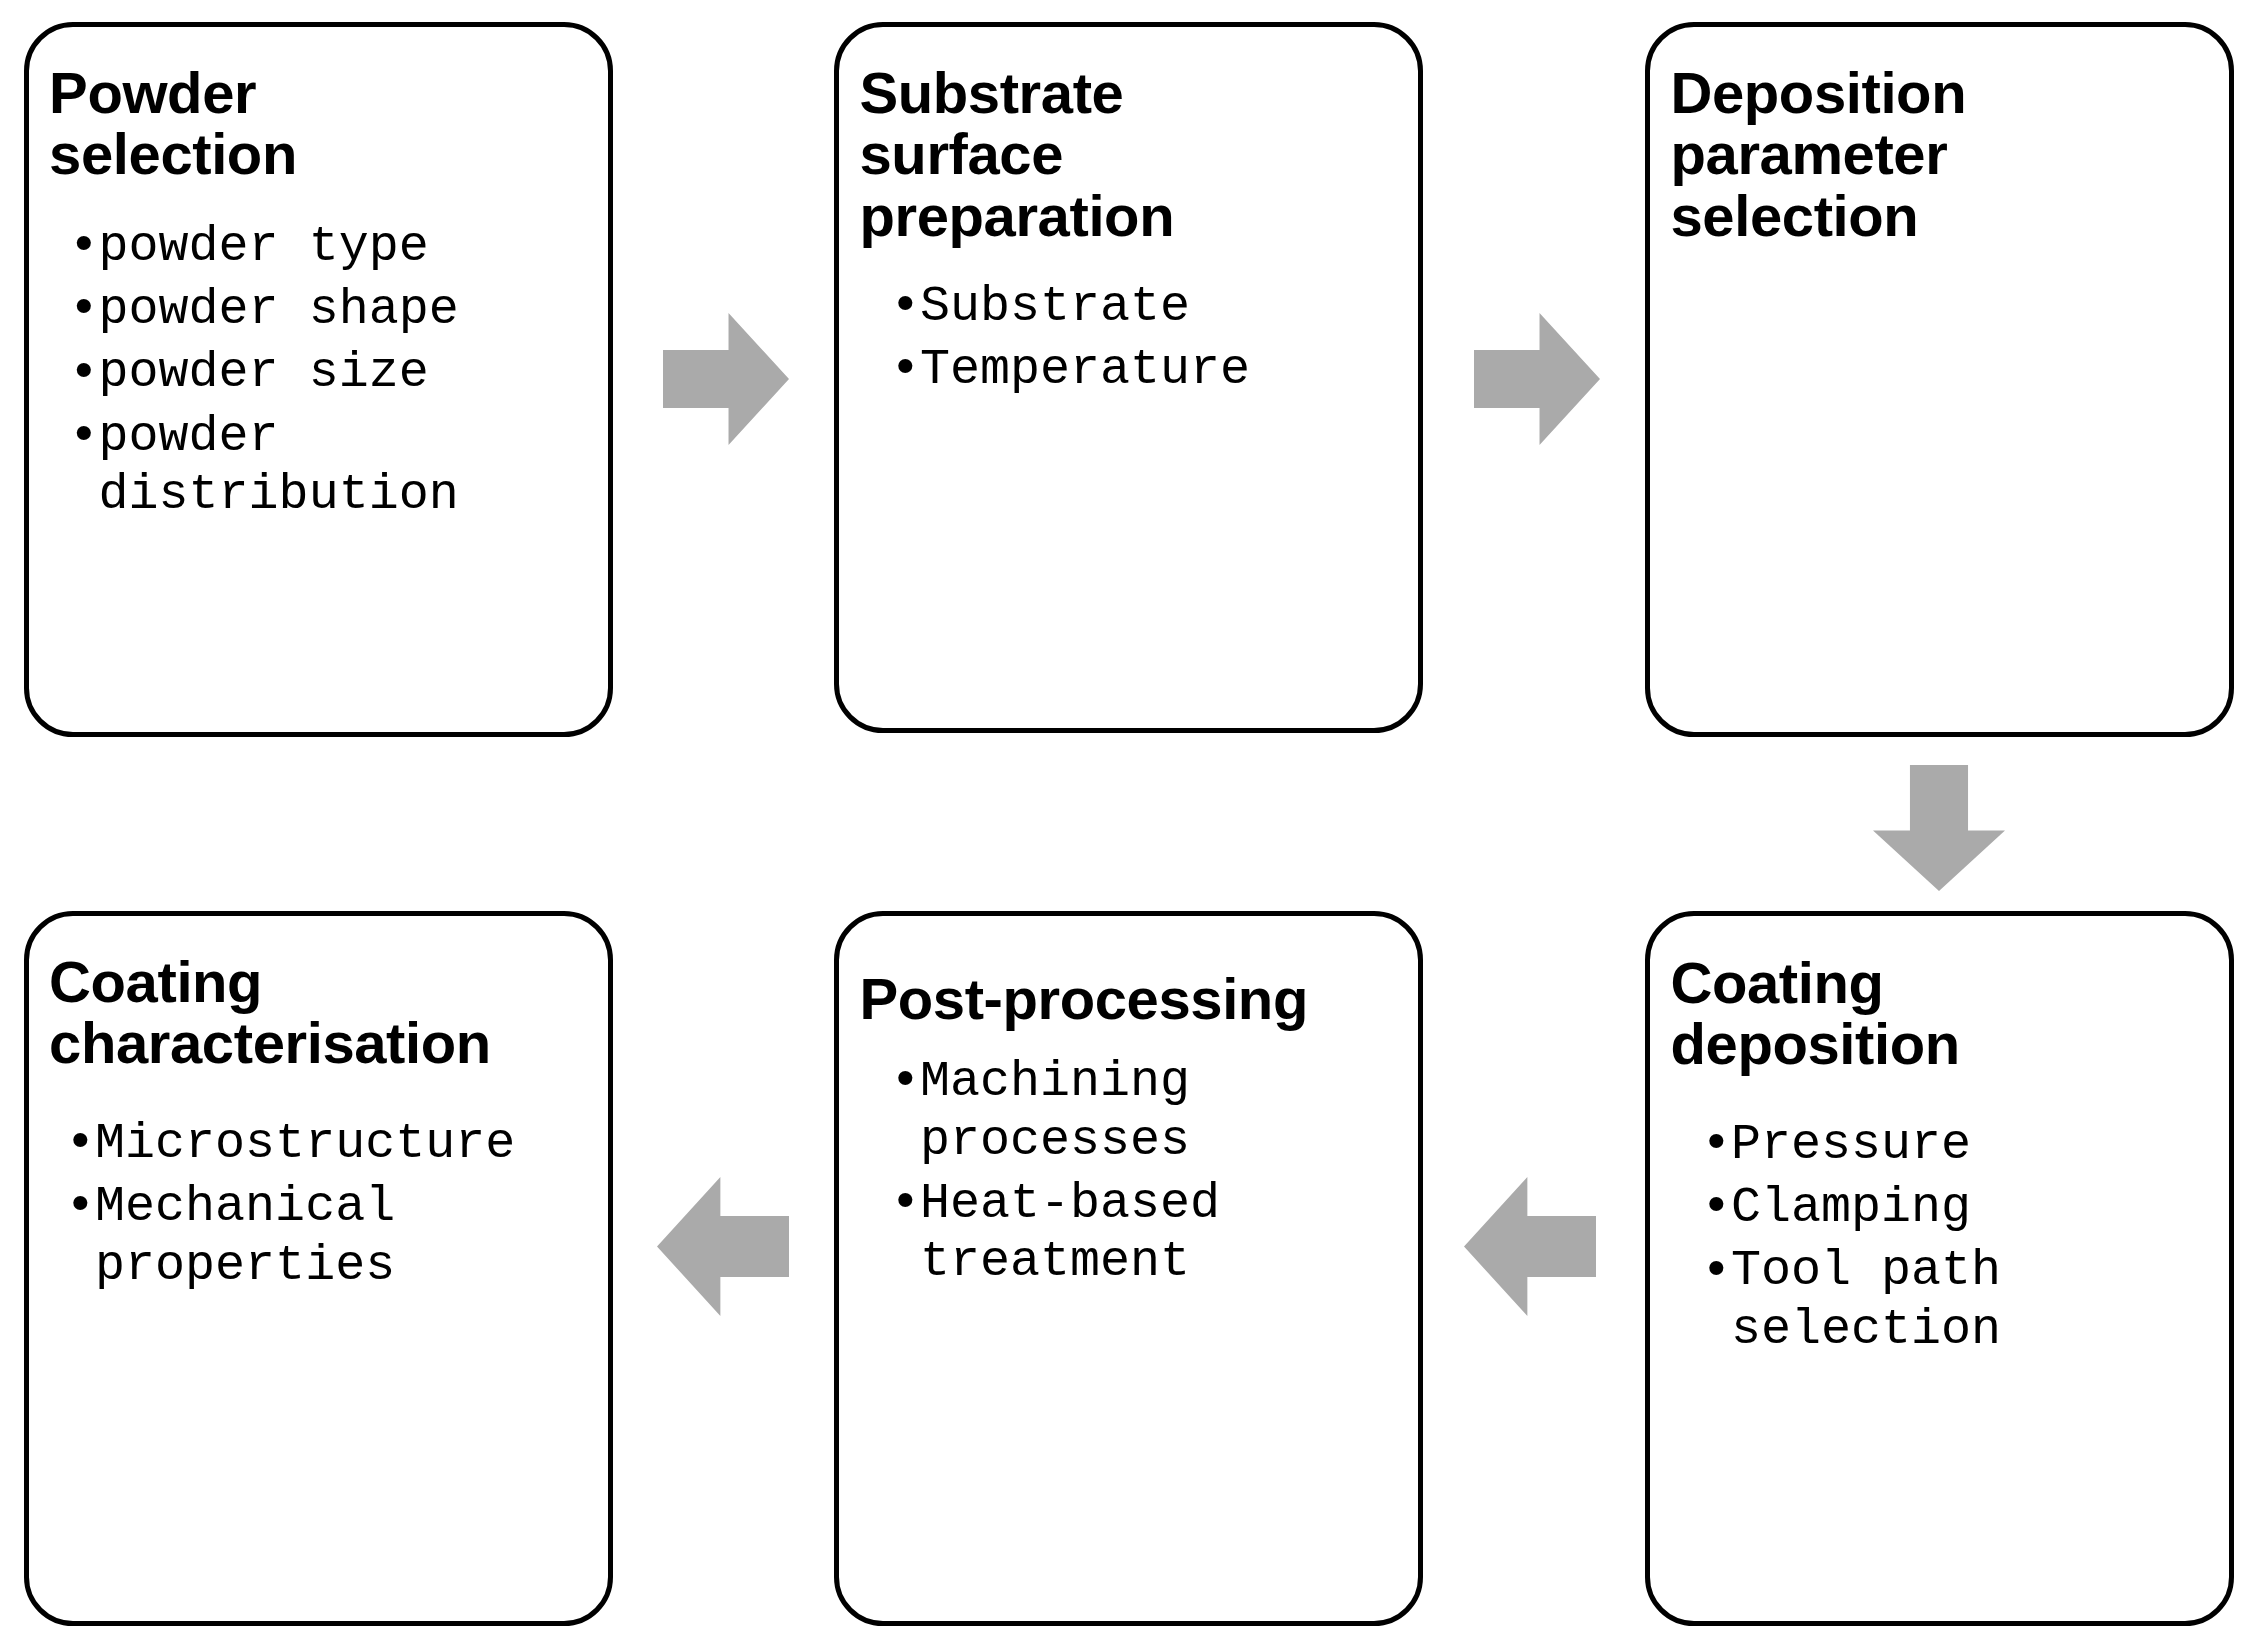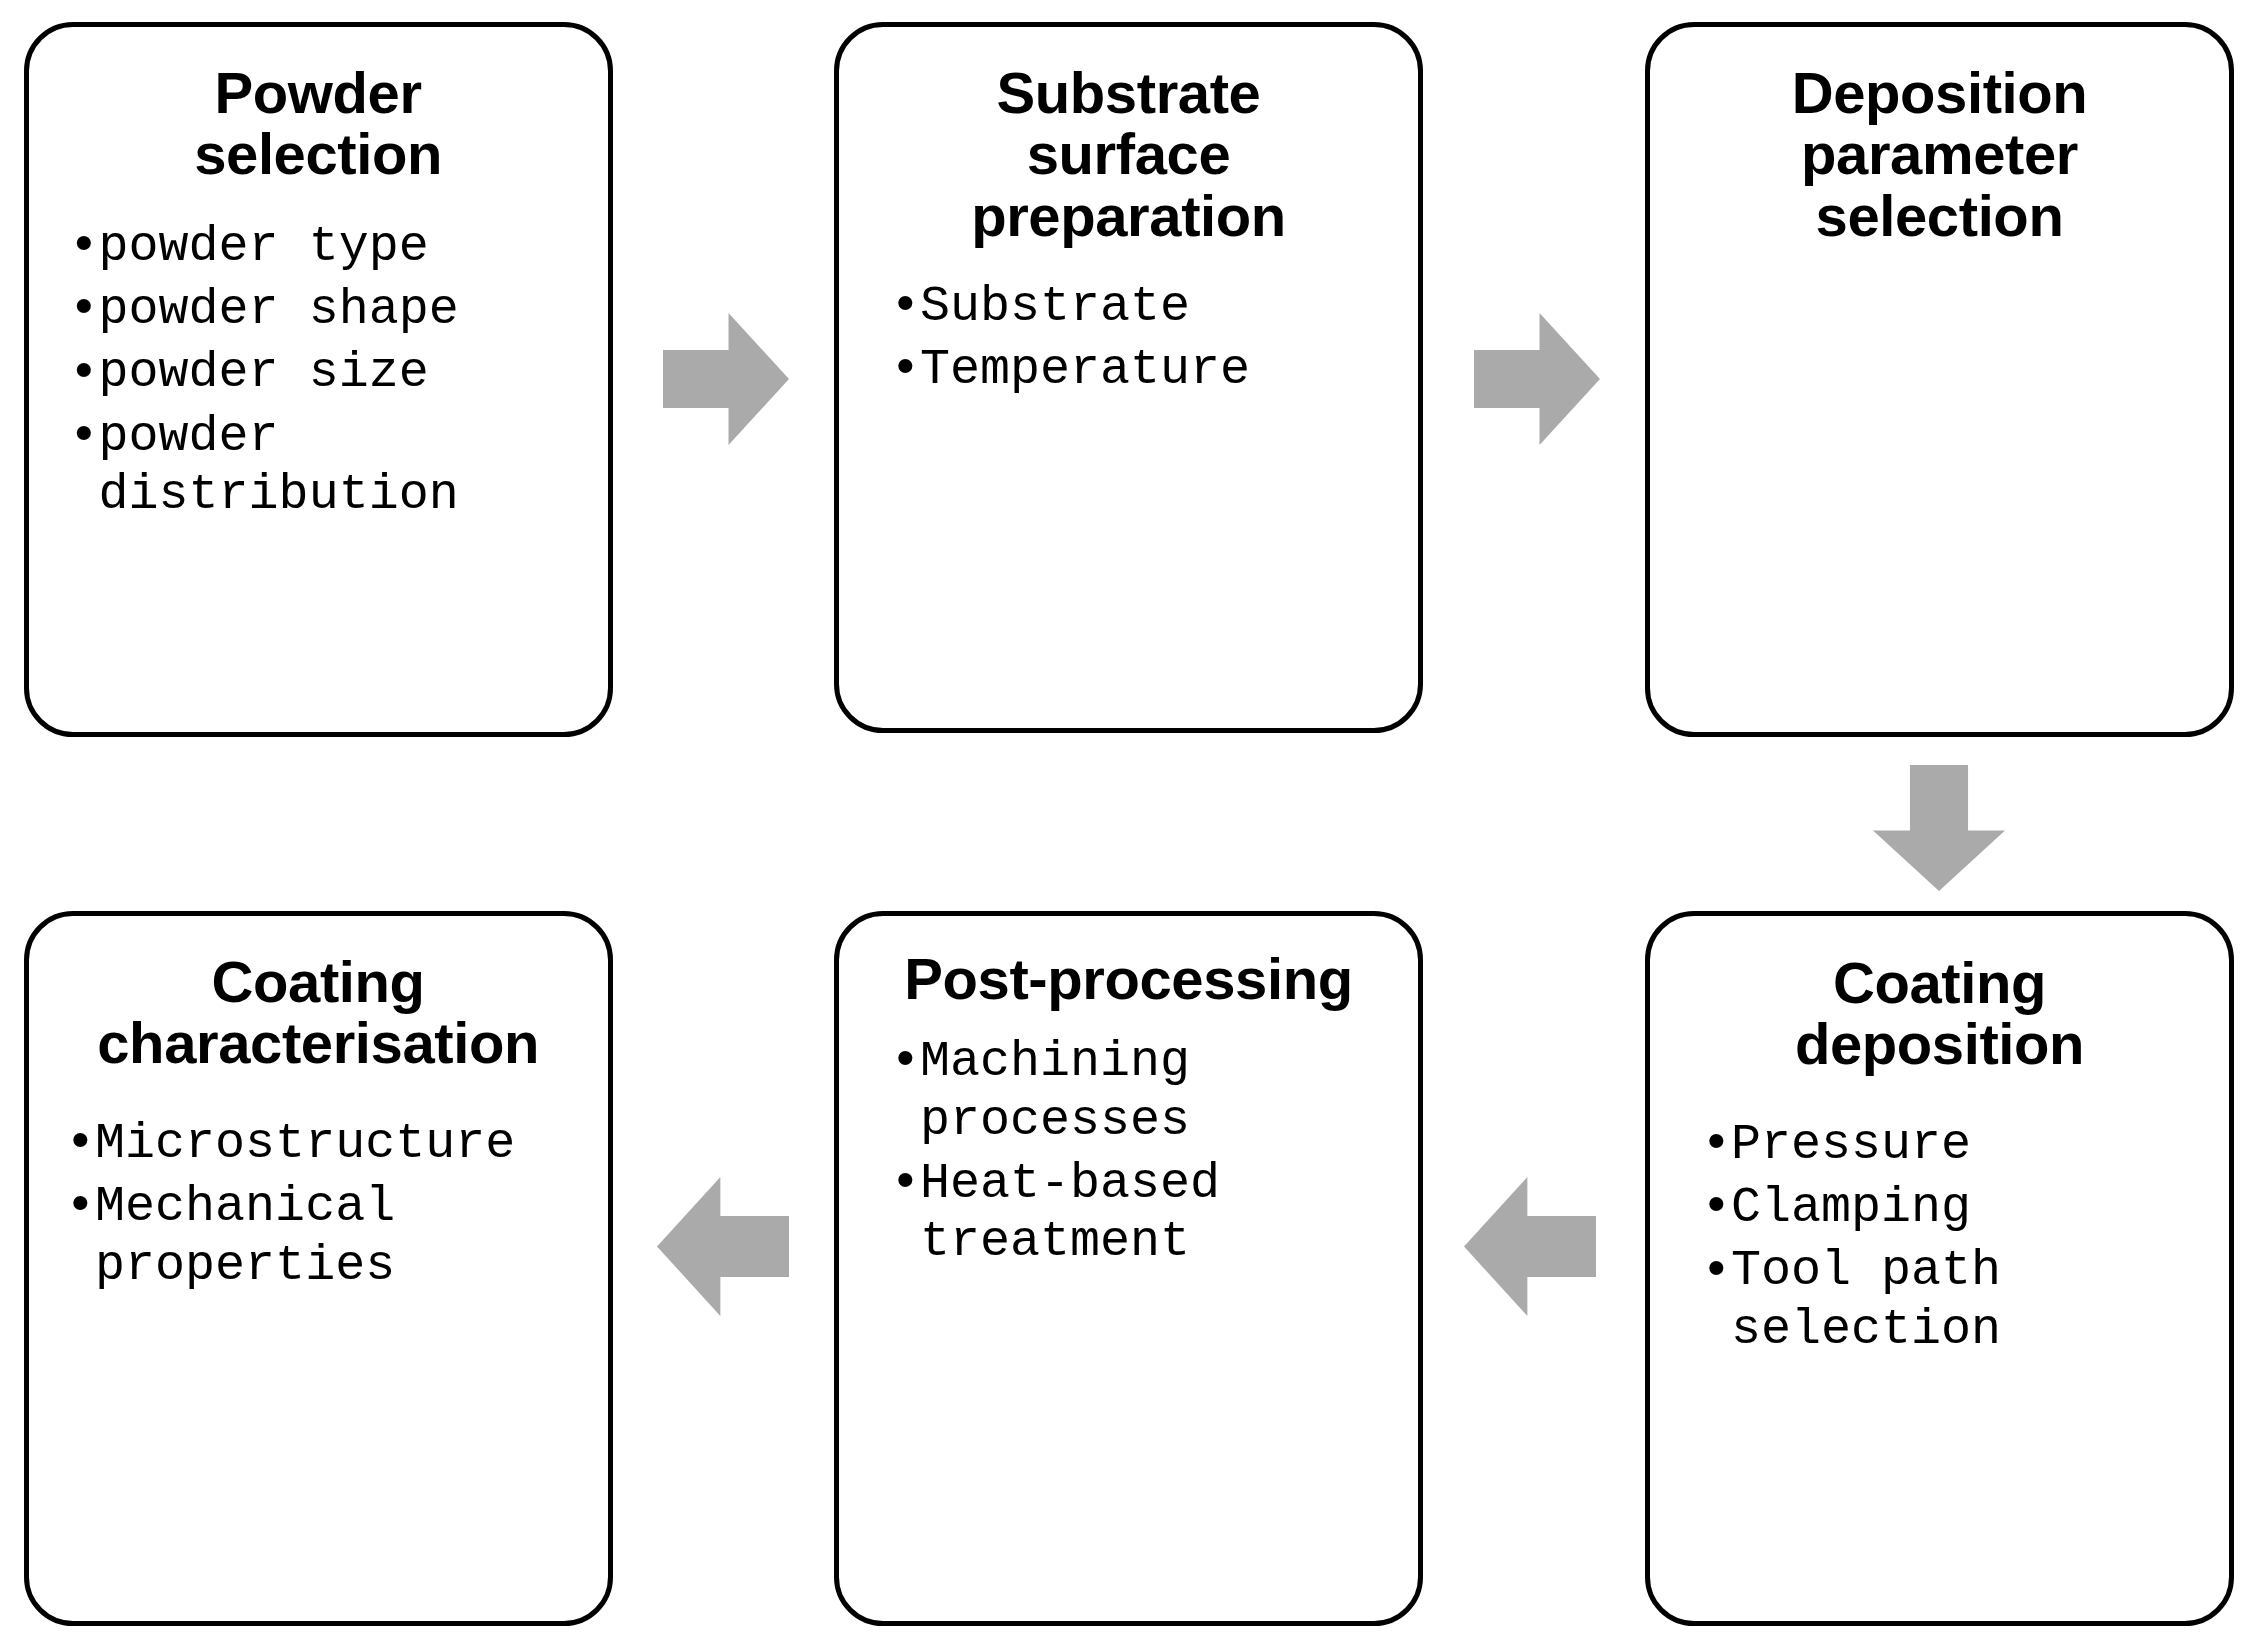--- a/index.html
+++ b/index.html
@@ -24,21 +24,20 @@
     position: absolute;
     box-sizing: border-box;
     background: #ffffff;
     border: 5.5px solid #000000;
     border-radius: 49px;
     padding: 0;
     overflow: hidden;
   }
   .step-title {
     font-weight: bold;
-    text-align: center;
     line-height: 1.06;
     font-size: 58px;
     letter-spacing: -0.4px;
     padding: 0 20.5px;
     margin: 0;
   }
   .step-list {
     list-style: none;
     margin: 0;
     padding: 0;
@@ -75,21 +74,21 @@
 
   #box-substrate-prep .step-title          { margin-top: 35px; }
   #box-substrate-prep .step-list           { margin: 31.5px 0 0 46px; }
 
   #box-deposition-parameters .step-title   { margin-top: 35px; }
   #box-deposition-parameters .step-list    { margin: 31.5px 0 0 49px; }
 
   #box-coating-characterisation .step-title{ margin-top: 35px; }
   #box-coating-characterisation .step-list { margin: 41px 0 0 31.5px; }
 
-  #box-post-processing .step-title         { margin-top: 32px; }
+  #box-post-processing .step-title         { margin-top: 52px; }
   #box-post-processing .step-list          { margin: 23.6px 0 0 46px; }
 
   #box-coating-deposition .step-title      { margin-top: 36px; }
   #box-coating-deposition .step-list       { margin: 41px 0 0 46px; }
 
   
   .arrow {
     position: absolute;
     display: block;
   }

